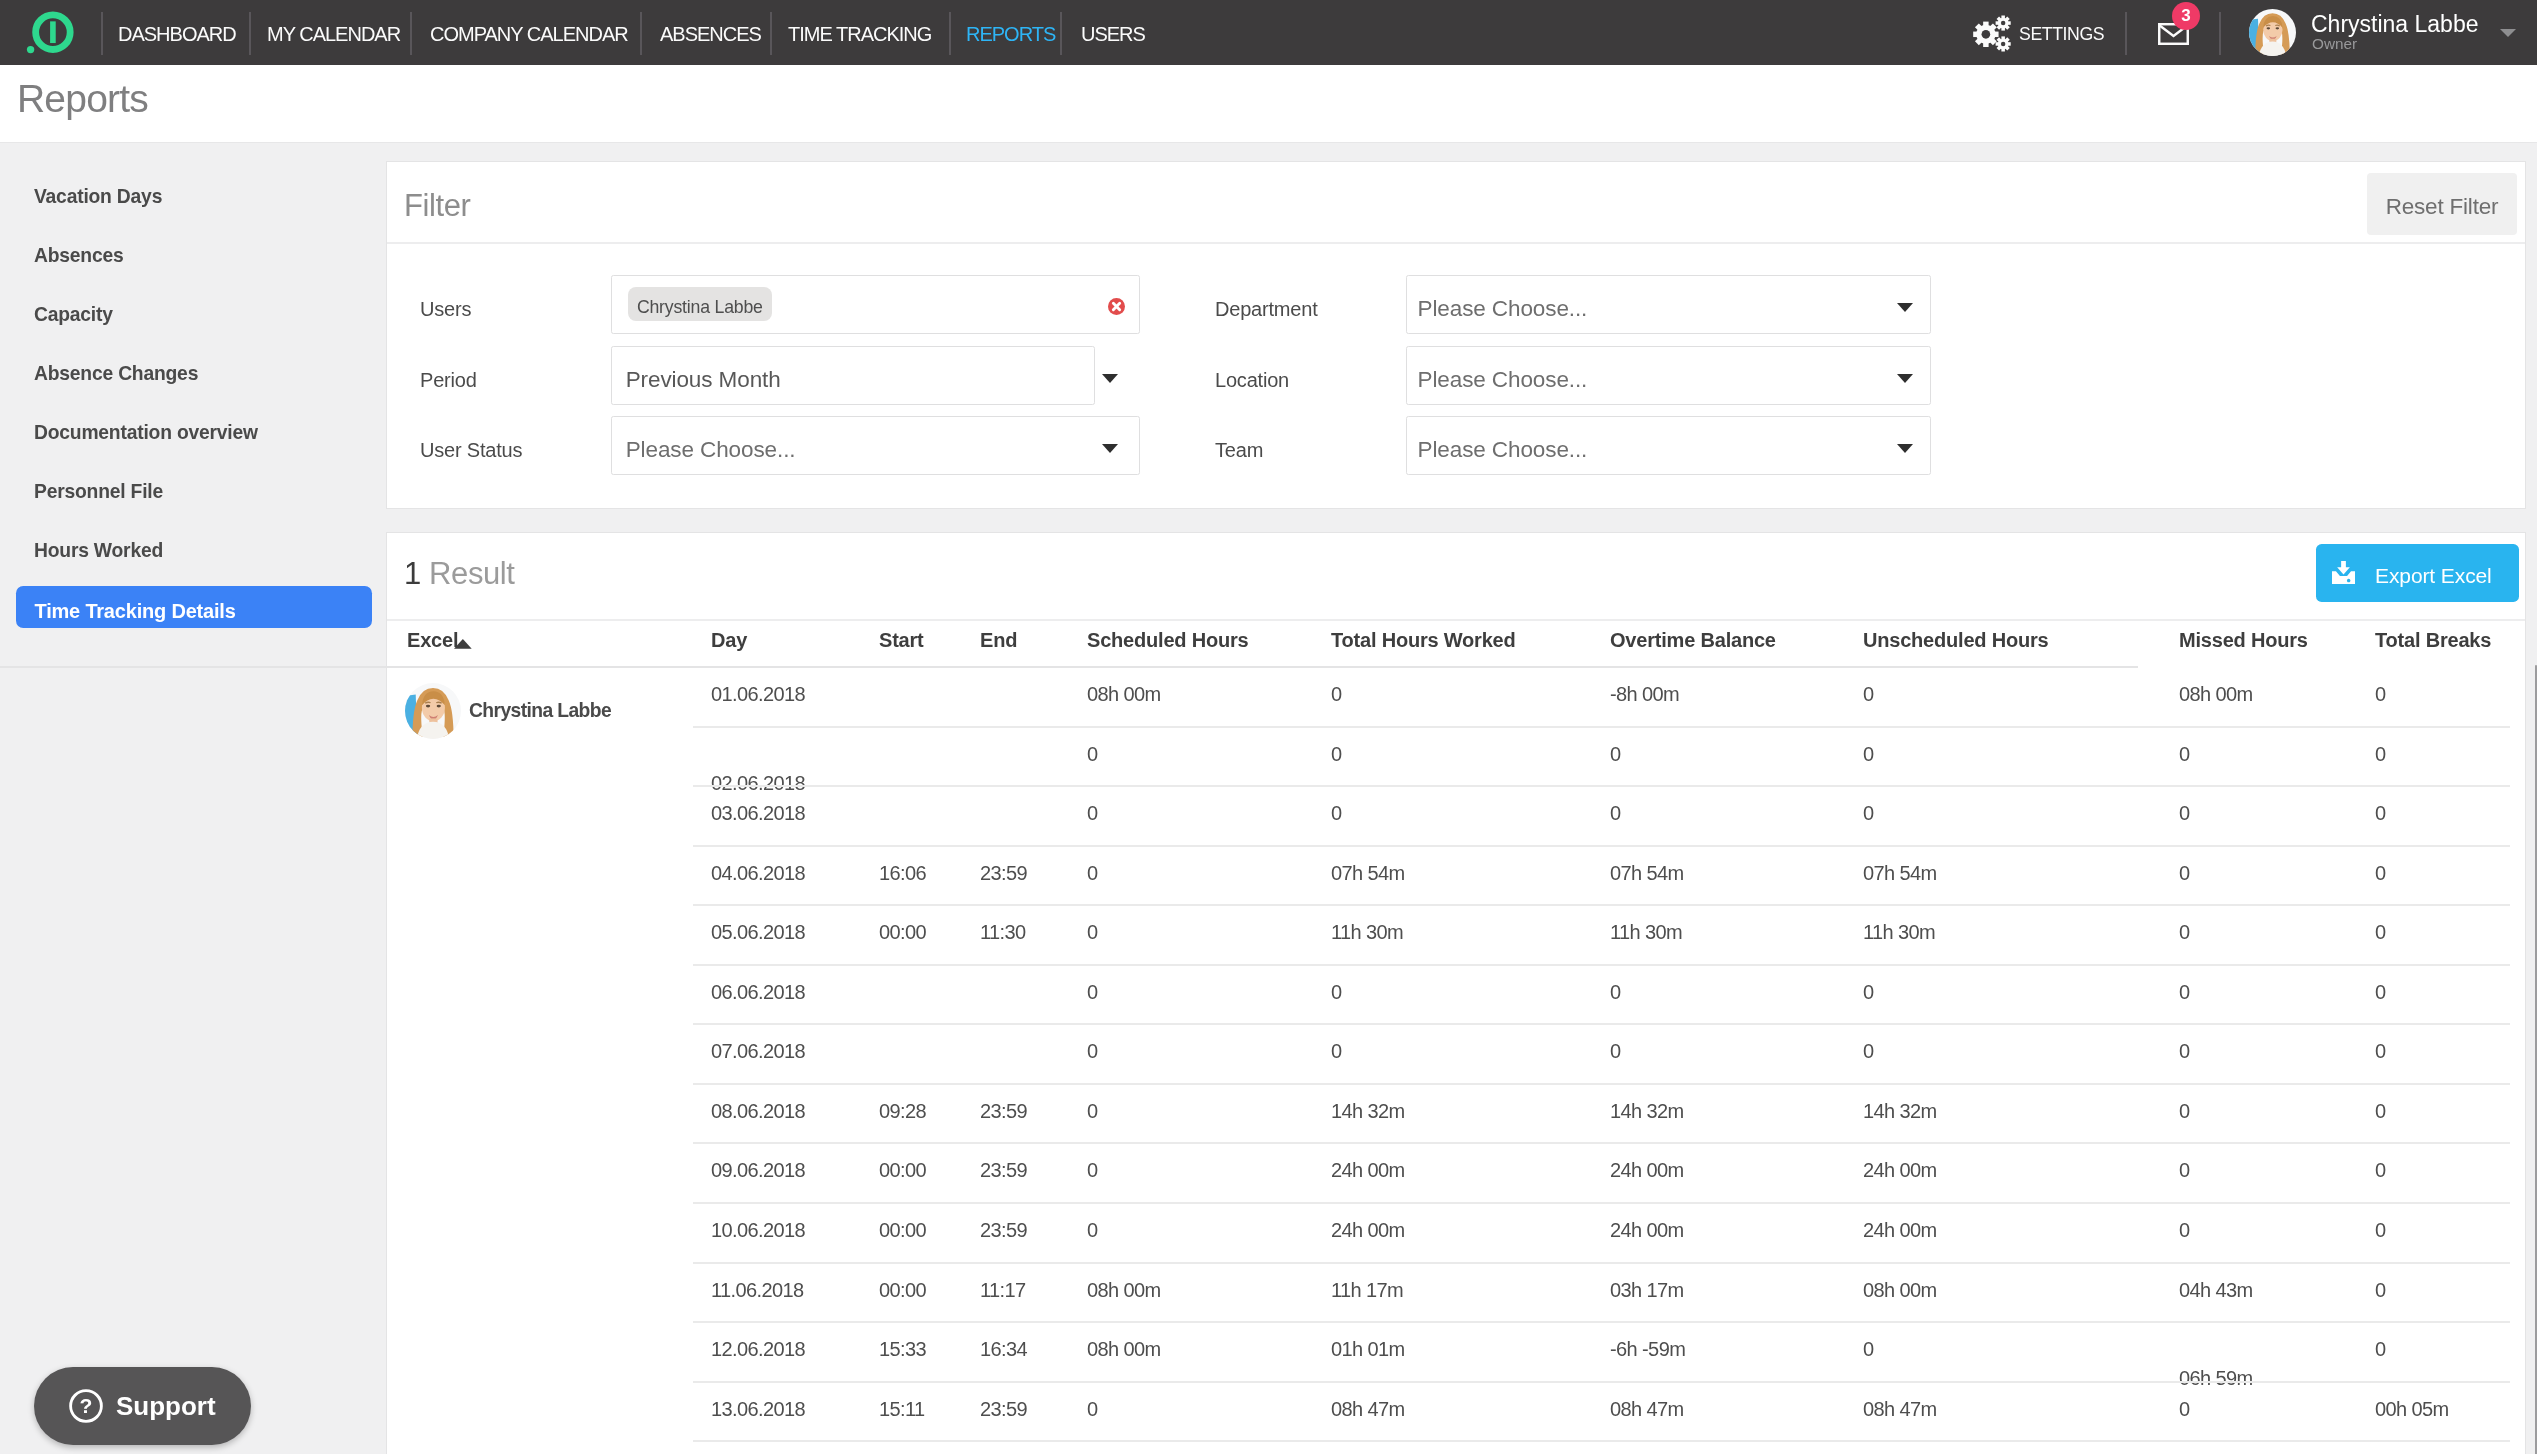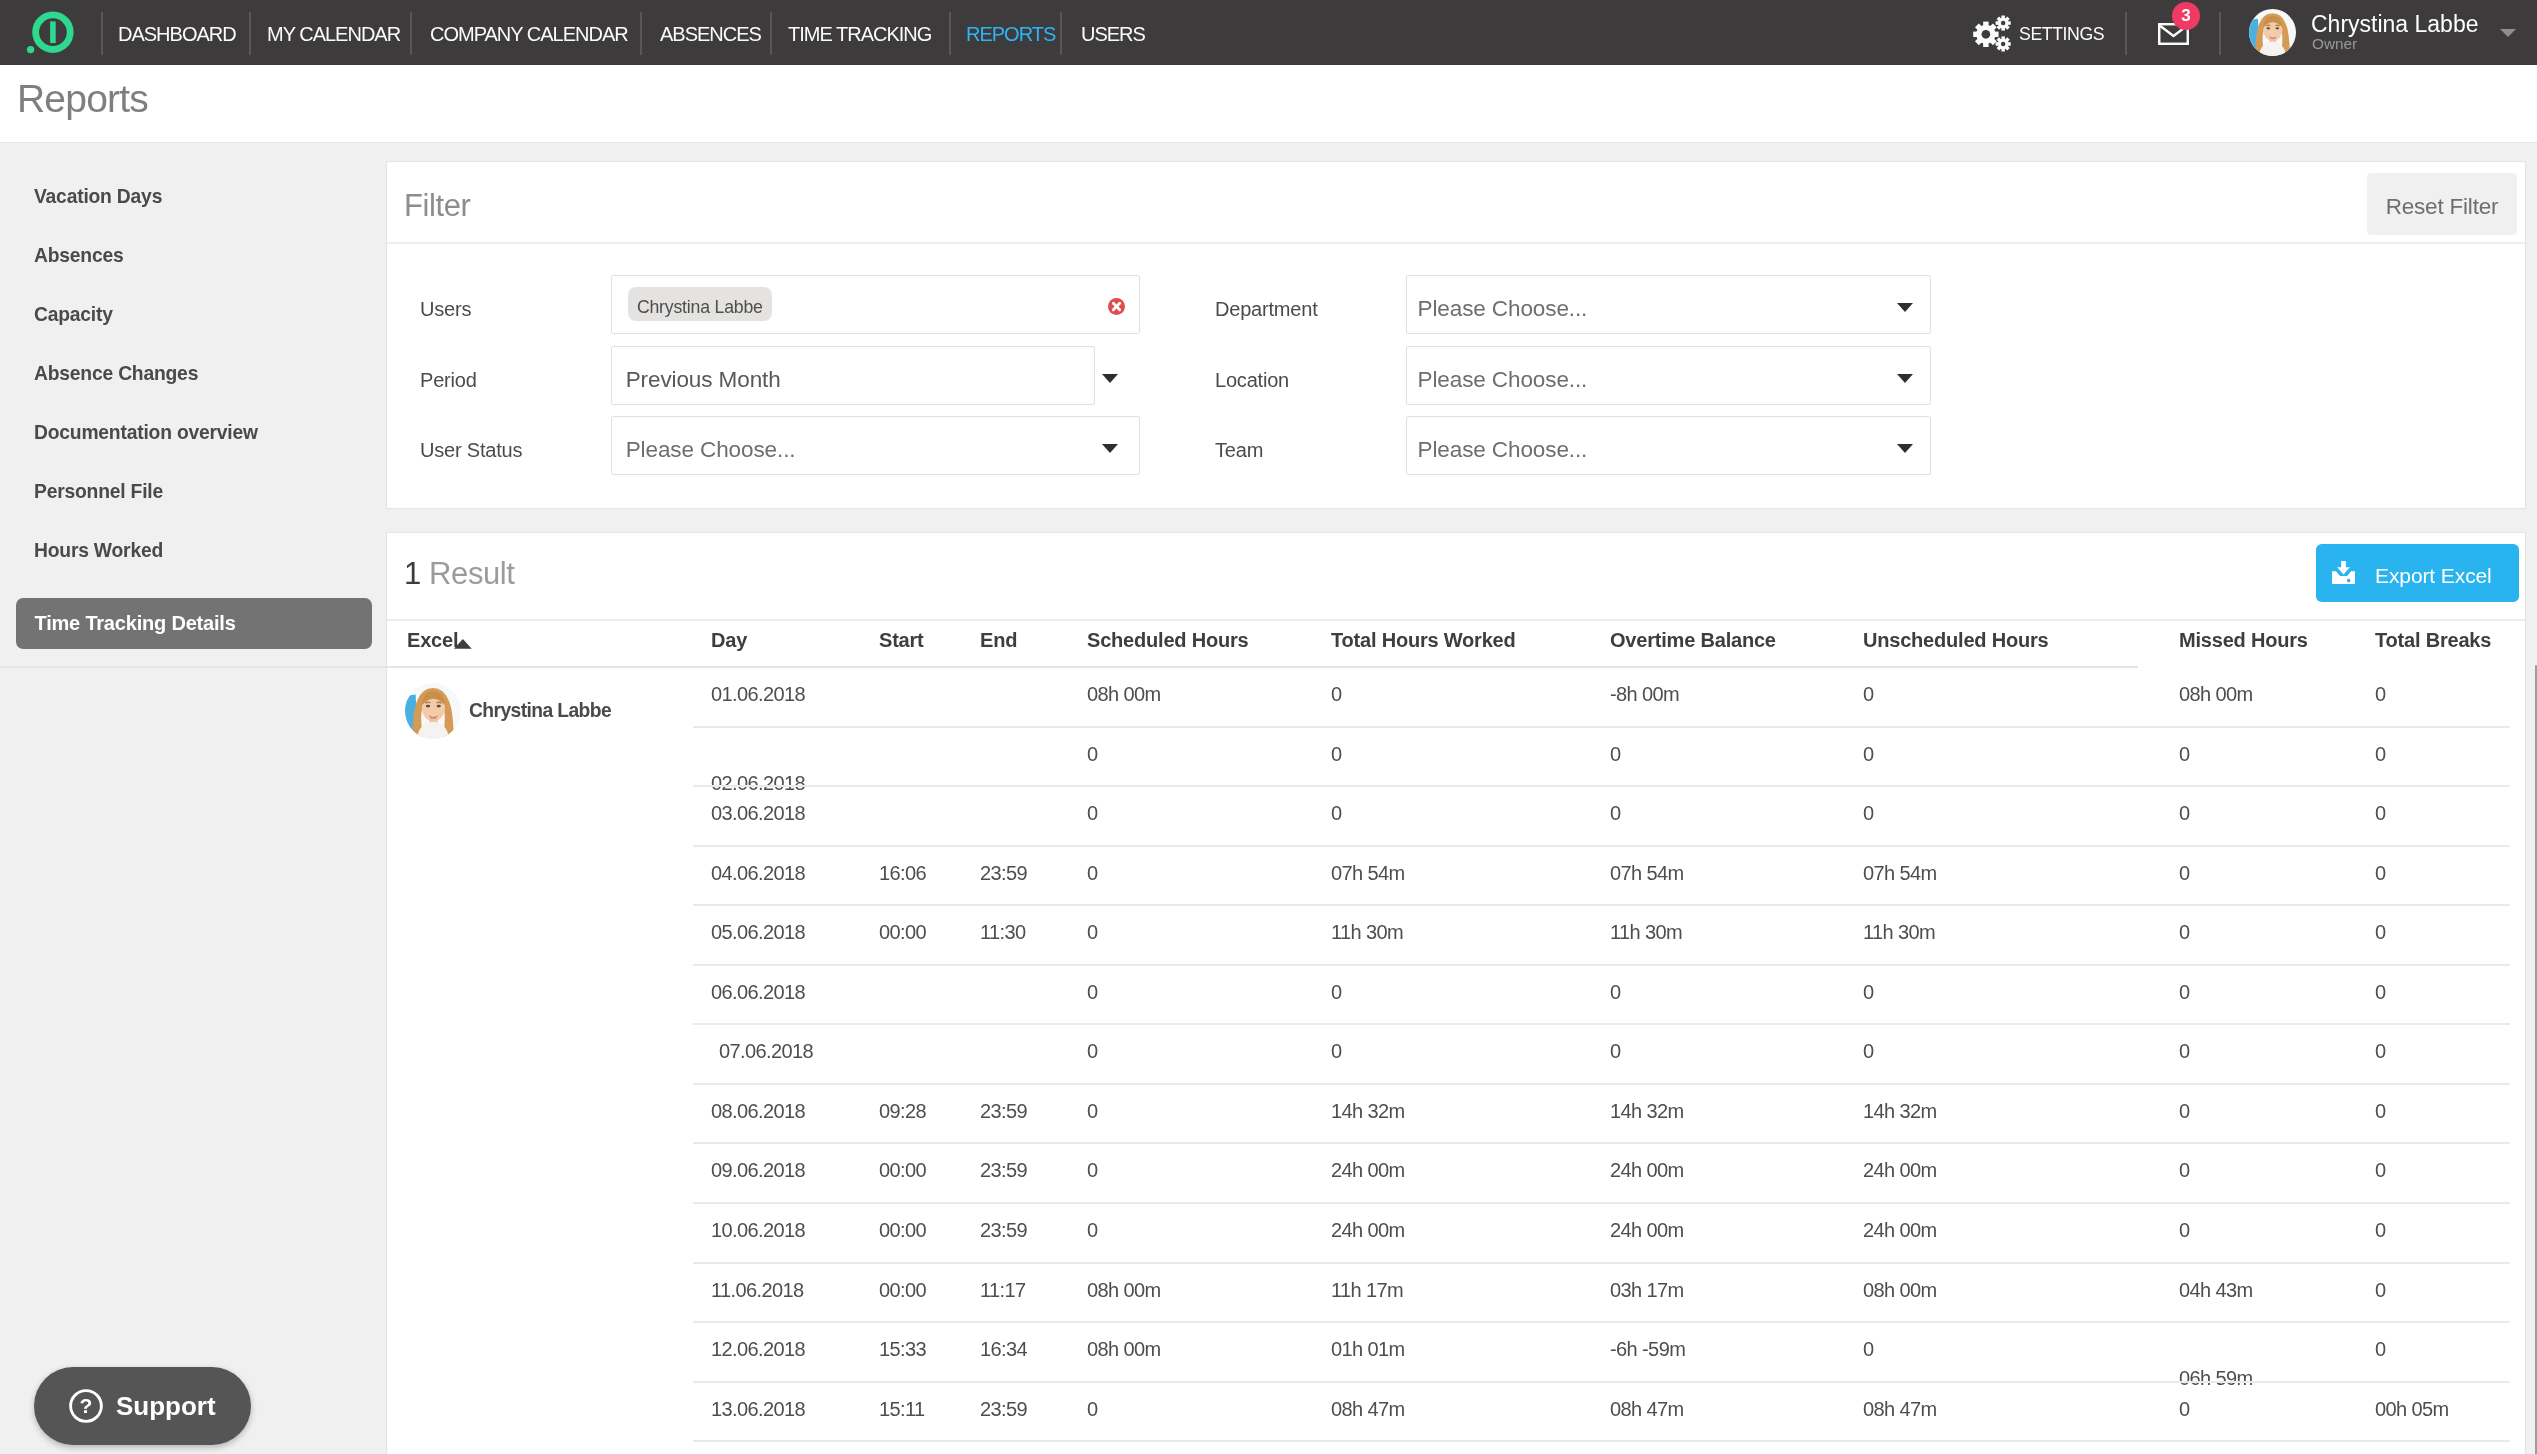--- a/index.html
+++ b/index.html
@@ -10,21 +10,21 @@
 #nav { position:absolute; left:0; top:0; width:2538px; height:65px; background:#3d3b3c; }
 .navitem { position:absolute; top:2.4px; height:65px; line-height:65px; color:#fbfbfb;
   font-size:20px; letter-spacing:-1px; white-space:nowrap; }
 .navsep { position:absolute; top:12px; width:1.6px; height:43px; background:#59565a; }
 
 #phead { position:absolute; left:0; top:65px; width:2538px; height:78px; background:#fff; border-bottom:0.8px solid #e7e7e8; }
 #phead h1 { position:absolute; left:17px; top:12px; font-size:39px; letter-spacing:-0.8px; font-weight:normal; color:#7f7f80; }
 
 .side { position:absolute; left:34px; width:346px; height:59px; line-height:59px;
   font-size:19.3px; font-weight:bold; letter-spacing:-0.2px; color:#4a4a4a; white-space:nowrap; }
-#sidepill { position:absolute; left:16px; top:586px; width:356px; height:51px; background:#737373; border-radius:7.2px;margin-top:12px; }
+#sidepill { position:absolute; left:16px; top:586px; width:356px; height:42px; background:#3b82f6; border-radius:7.2px; }
 #sidepill span { position:absolute; left:18.5px; top:0; line-height:51px; font-size:20px; font-weight:bold; letter-spacing:-0.2px; color:#fff; }
 
 .card { position:absolute; left:386px; width:2140px; background:#fff; border:0.8px solid #e4e4e5; }
 #fcard { top:161px; height:348px; }
 #rcard { top:532px; height:933px; }
 .cardtitle { position:absolute; font-size:31px; letter-spacing:-0.4px; color:#8d8d8d; }
 .hline { position:absolute; left:0; width:2138px; height:1.6px; background:#ededee; }
 
 .flabel { position:absolute; font-size:20px; letter-spacing:-0.2px; color:#4b4b4b; height:59px; line-height:68px; }
 .fbox { position:absolute; height:59px; background:#fff; border:1.6px solid #dfdfe0; border-radius:2.4px; }
@@ -332,21 +332,21 @@
 <div class="td" style="left:2375px;top:904px;">0</div>
 <div class="rb" style="top:964px;"></div>
 <div class="td" style="left:711px;top:964px;">06.06.2018</div>
 <div class="td" style="left:1087px;top:964px;">0</div>
 <div class="td" style="left:1331px;top:964px;">0</div>
 <div class="td" style="left:1610px;top:964px;">0</div>
 <div class="td" style="left:1863px;top:964px;">0</div>
 <div class="td" style="left:2179px;top:964px;">0</div>
 <div class="td" style="left:2375px;top:964px;">0</div>
 <div class="rb" style="top:1023px;"></div>
-<div class="td" style="left:711px;top:1023px;margin-left:8px;">07.06.2018</div>
+<div class="td" style="left:711px;top:1023px;">07.06.2018</div>
 <div class="td" style="left:1087px;top:1023px;">0</div>
 <div class="td" style="left:1331px;top:1023px;">0</div>
 <div class="td" style="left:1610px;top:1023px;">0</div>
 <div class="td" style="left:1863px;top:1023px;">0</div>
 <div class="td" style="left:2179px;top:1023px;">0</div>
 <div class="td" style="left:2375px;top:1023px;">0</div>
 <div class="rb" style="top:1083px;"></div>
 <div class="td" style="left:711px;top:1083px;">08.06.2018</div>
 <div class="td" style="left:879px;top:1083px;">09:28</div>
 <div class="td" style="left:980px;top:1083px;">23:59</div>

